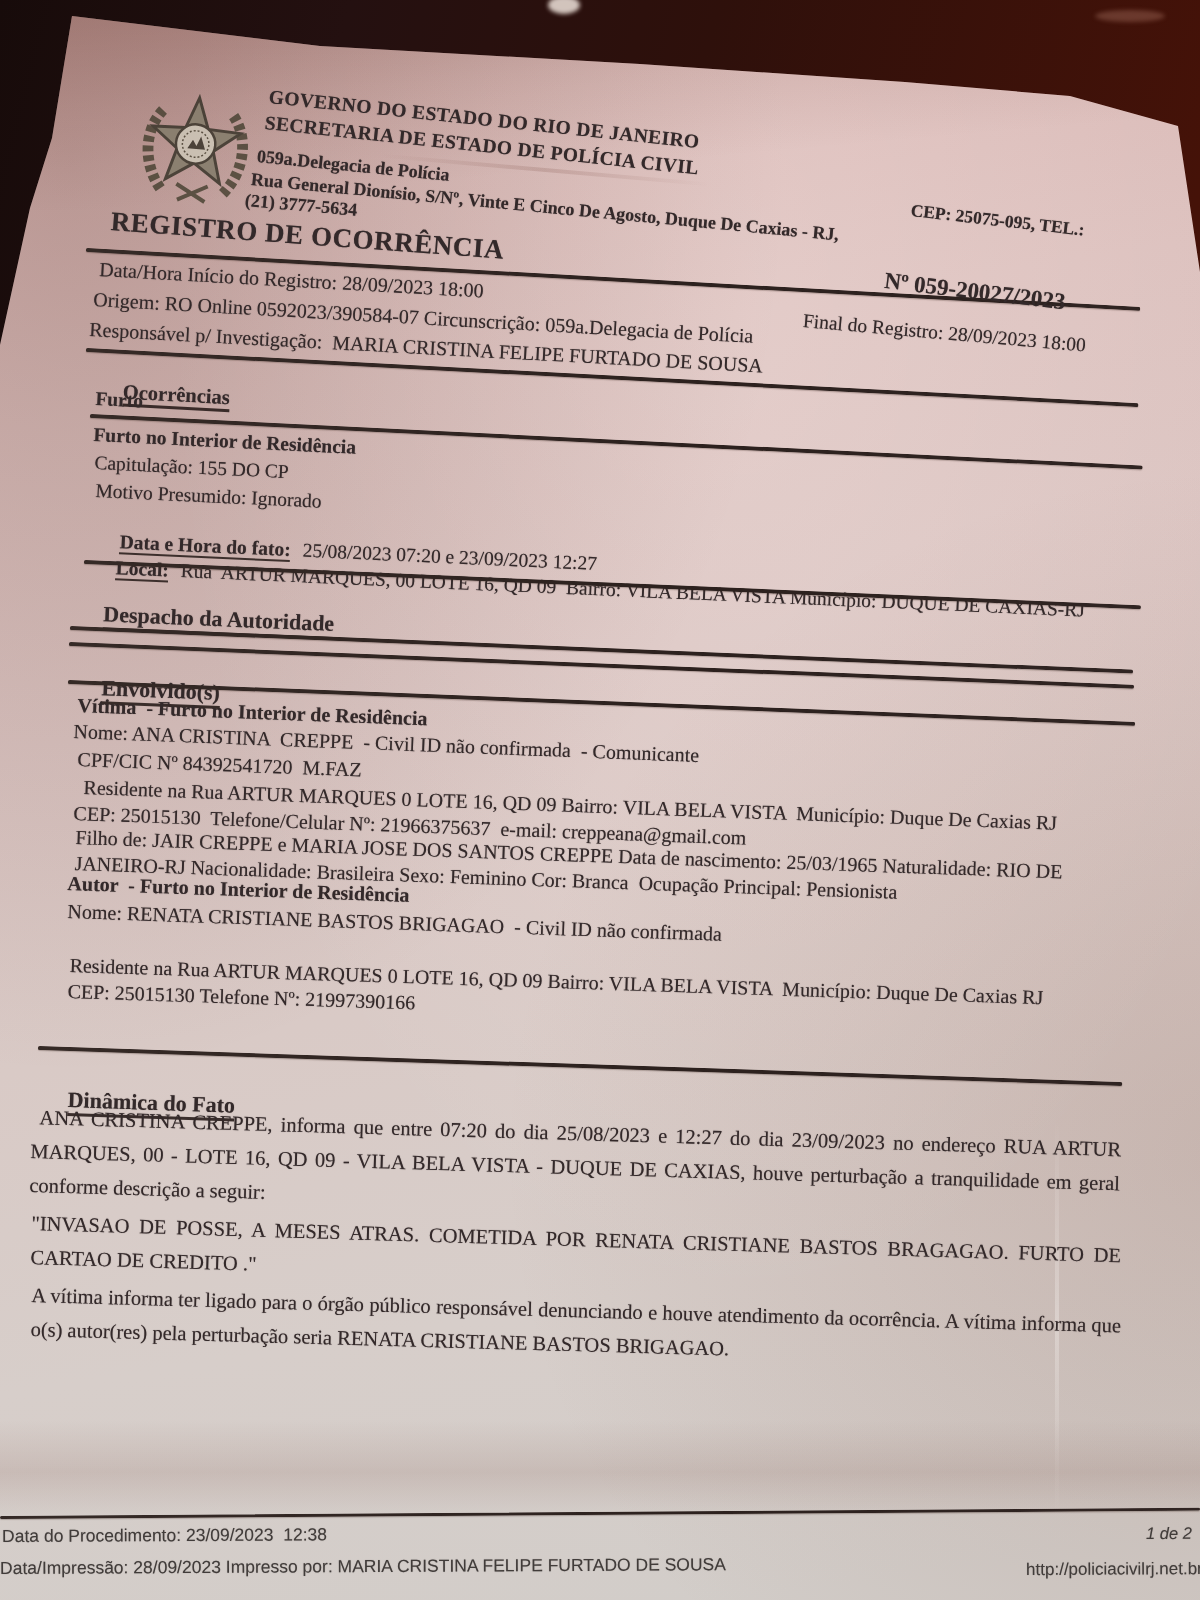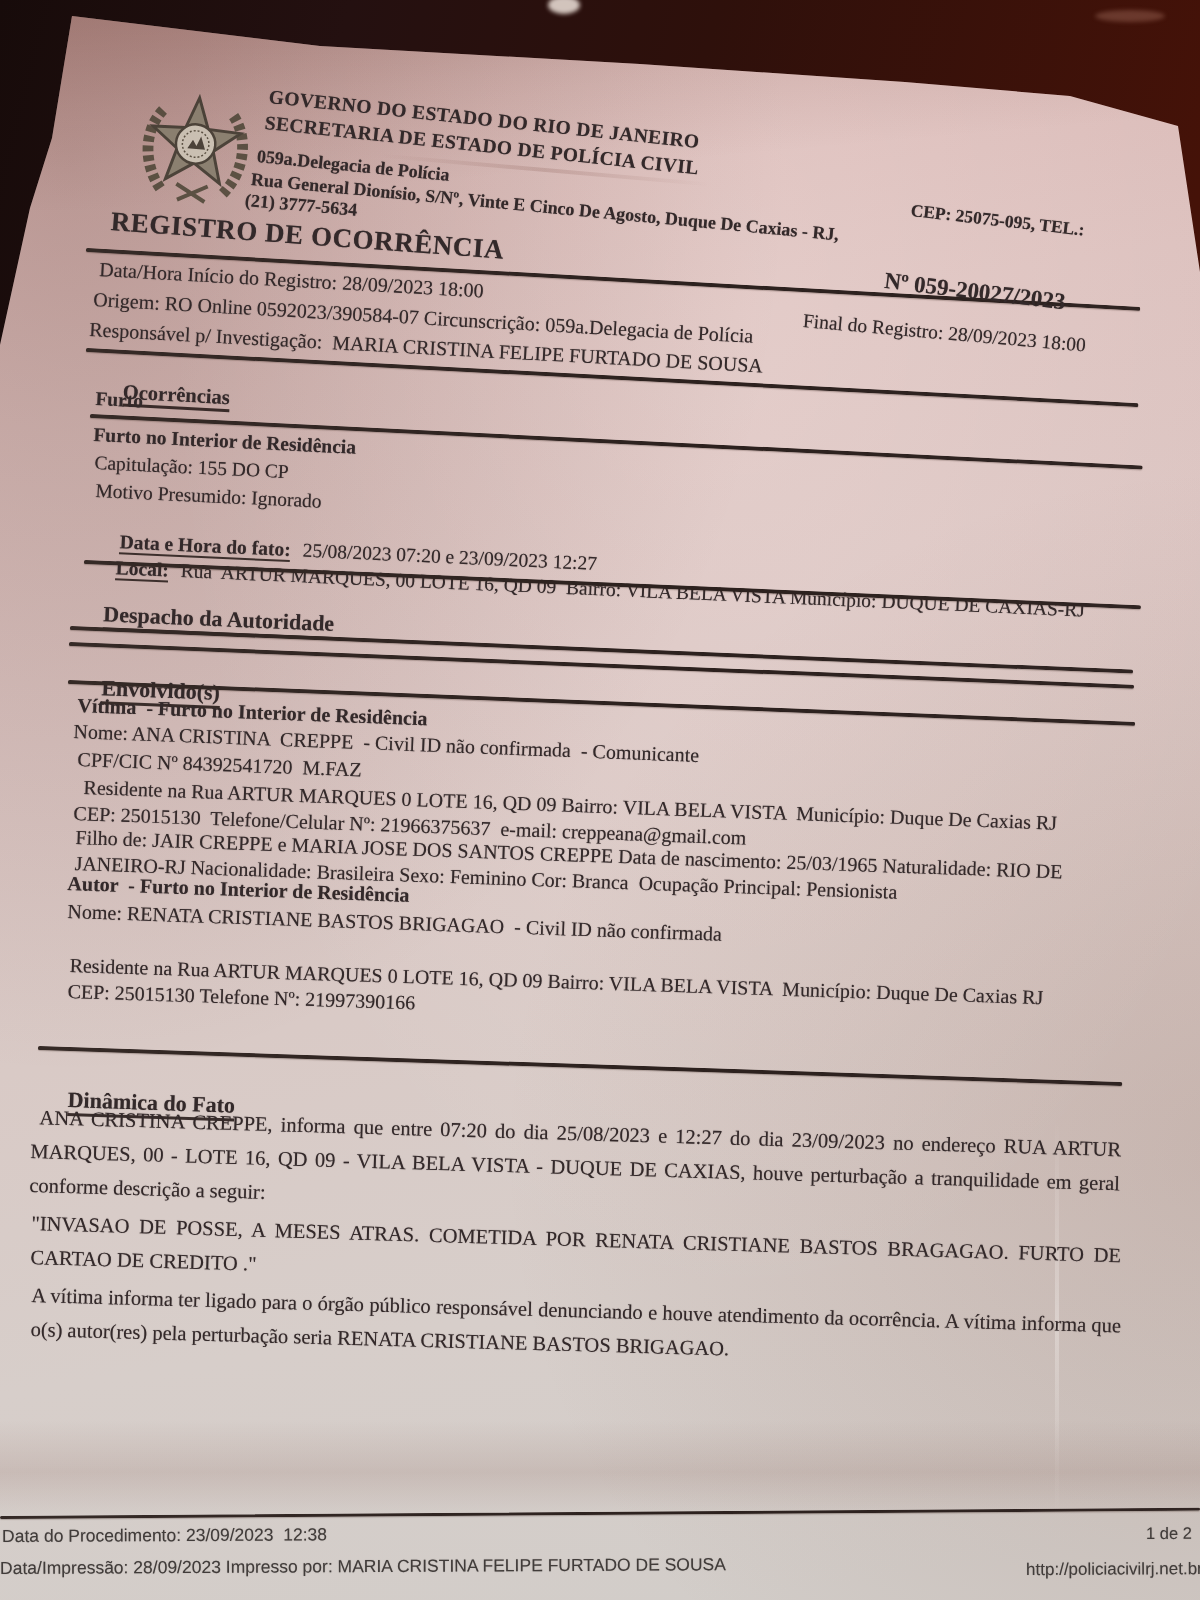--- a/index.html
+++ b/index.html
@@ -128,17 +128,17 @@
     <div class="ln b" style="left:36px;top:1060px;font-size:22px;transform:rotate(1.9deg);">
       <span class="hul">Dinâmica do Fato</span>
     </div>
 
     <div class="ln wrap" style="left:32px;top:1100px;width:1090px;font-size:20.5px;line-height:34px;text-align:justify;transform:rotate(1.7deg);"> ANA CRISTINA CREPPE, informa que entre 07:20 do dia 25/08/2023 e 12:27 do dia 23/09/2023 no endereço RUA ARTUR MARQUES, 00 - LOTE 16, QD 09 - VILA BELA VISTA - DUQUE DE CAXIAS, houve perturbação a tranquilidade em geral conforme descrição a seguir:</div>
     <div class="ln wrap" style="left:32px;top:1206px;width:1090px;font-size:20.5px;line-height:34px;text-align:justify;transform:rotate(1.7deg);">"INVASAO DE POSSE, A MESES ATRAS. COMETIDA POR RENATA CRISTIANE BASTOS BRAGAGAO. FURTO DE CARTAO DE CREDITO ."</div>
     <div class="ln wrap" style="left:32px;top:1278px;width:1090px;font-size:20.5px;line-height:34px;text-align:justify;transform:rotate(1.6deg);">A vítima informa ter ligado para o órgão público responsável denunciando e houve atendimento da ocorrência. A vítima informa que o(s) autor(res) pela perturbação seria RENATA CRISTIANE BASTOS BRIGAGAO.</div>
 
     <div class="rule" style="left:0;top:1516px;width:1200px;height:3px;transform:rotate(-0.4deg);"></div>
     <div class="ln sans" style="left:2px;top:1526px;font-size:17.5px;transform:rotate(-0.3deg);">Data do Procedimento: 23/09/2023  12:38</div>
-    <div class="ln sans" style="left:1146px;top:1524px;font-size:16.5px;transform:rotate(-0.3deg);">1 de 2</div>
+    <div class="ln sans" style="left:1146px;top:1524px;font-size:16.5px;transform:rotate(-0.3deg);font-style:italic;">1 de 2</div>
     <div class="ln sans" style="left:0px;top:1558px;font-size:17.5px;transform:rotate(-0.3deg);">Data/Impressão: 28/09/2023 Impresso por: MARIA CRISTINA FELIPE FURTADO DE SOUSA</div>
     <div class="ln sans" style="left:1026px;top:1560px;font-size:17px;transform:rotate(-0.3deg);">http://policiacivilrj.net.br</div>
   </div>
 </div>
 
 </body></html>

